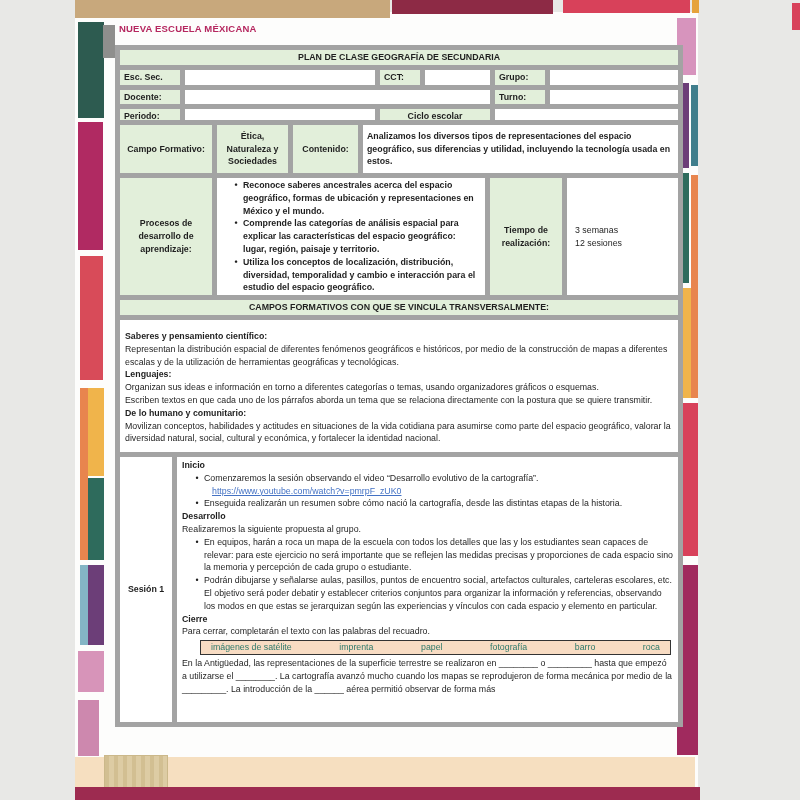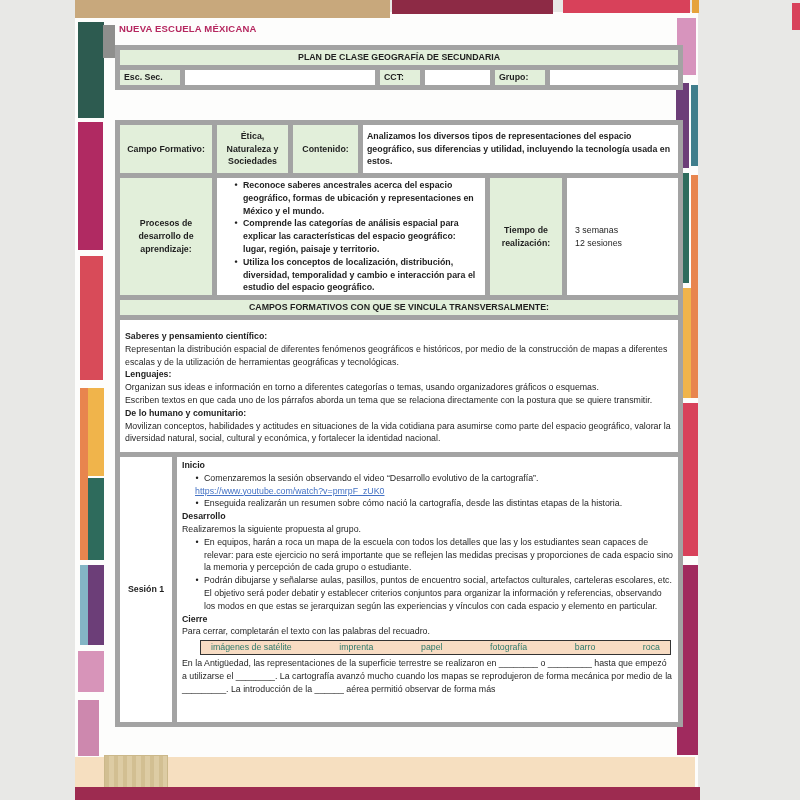--- a/index.html
+++ b/index.html
@@ -50,21 +50,21 @@
   .hdr{font-size:9.2px;font-weight:bold;text-align:center;}
   .t1{left:115px;top:45px;width:563px;}
   .t2{left:115px;top:120px;width:563px;}
   .t3{left:115px;top:452px;width:563px;}
   .vtop{vertical-align:top;}
   .para{margin:0;}
   .bullets{margin:0;padding:0;}
   .bullet{display:flex;margin-left:8px;}
   .bullet .bm{flex:0 0 14px;text-align:center;}
   .acts{padding:2px 5px !important;vertical-align:top !important;}
-  .link{color:#4472c4;text-decoration:underline;margin-left:13px;display:block;}
+  .link{color:#4472c4;text-decoration:underline;margin-left:30px;display:block;}
   .wordbox{margin:2px 2px 2px 18px;border:1px solid #333;background:#f8dcc3;display:flex;justify-content:space-between;padding:0 10px;color:#2f7a6b;height:13px;line-height:13px;}
   .fill{margin-top:1px;}
   .tiempo-val{line-height:14px;}
 </style>
 </head>
 <body>
 
 <div class="stage">
 
   <div class="page"></div>
@@ -113,20 +113,32 @@
         <td colspan="6" class="g hdr" style="height:12px">PLAN DE CLASE GEOGRAFÍA DE SECUNDARIA</td>
       </tr>
       <tr style="height:16px">
         <td class="g b">Esc. Sec.</td>
         <td></td>
         <td class="g b">CCT:</td>
         <td></td>
         <td class="g b">Grupo:</td>
         <td></td>
       </tr>
+      <tr style="height:16px">
+        <td class="g b">Docente:</td>
+        <td colspan="3"></td>
+        <td class="g b">Turno:</td>
+        <td></td>
+      </tr>
+      <tr style="height:17px">
+        <td class="g b">Periodo:</td>
+        <td></td>
+        <td colspan="2" class="g b c">Ciclo escolar</td>
+        <td colspan="2"></td>
+      </tr>
     </tbody>
   </table>
 
   <table class="t t2">
     <colgroup>
         <col style="width:97px">
         <col style="width:76px">
         <col style="width:70px">
         <col style="width:127px">
         <col style="width:77px">

